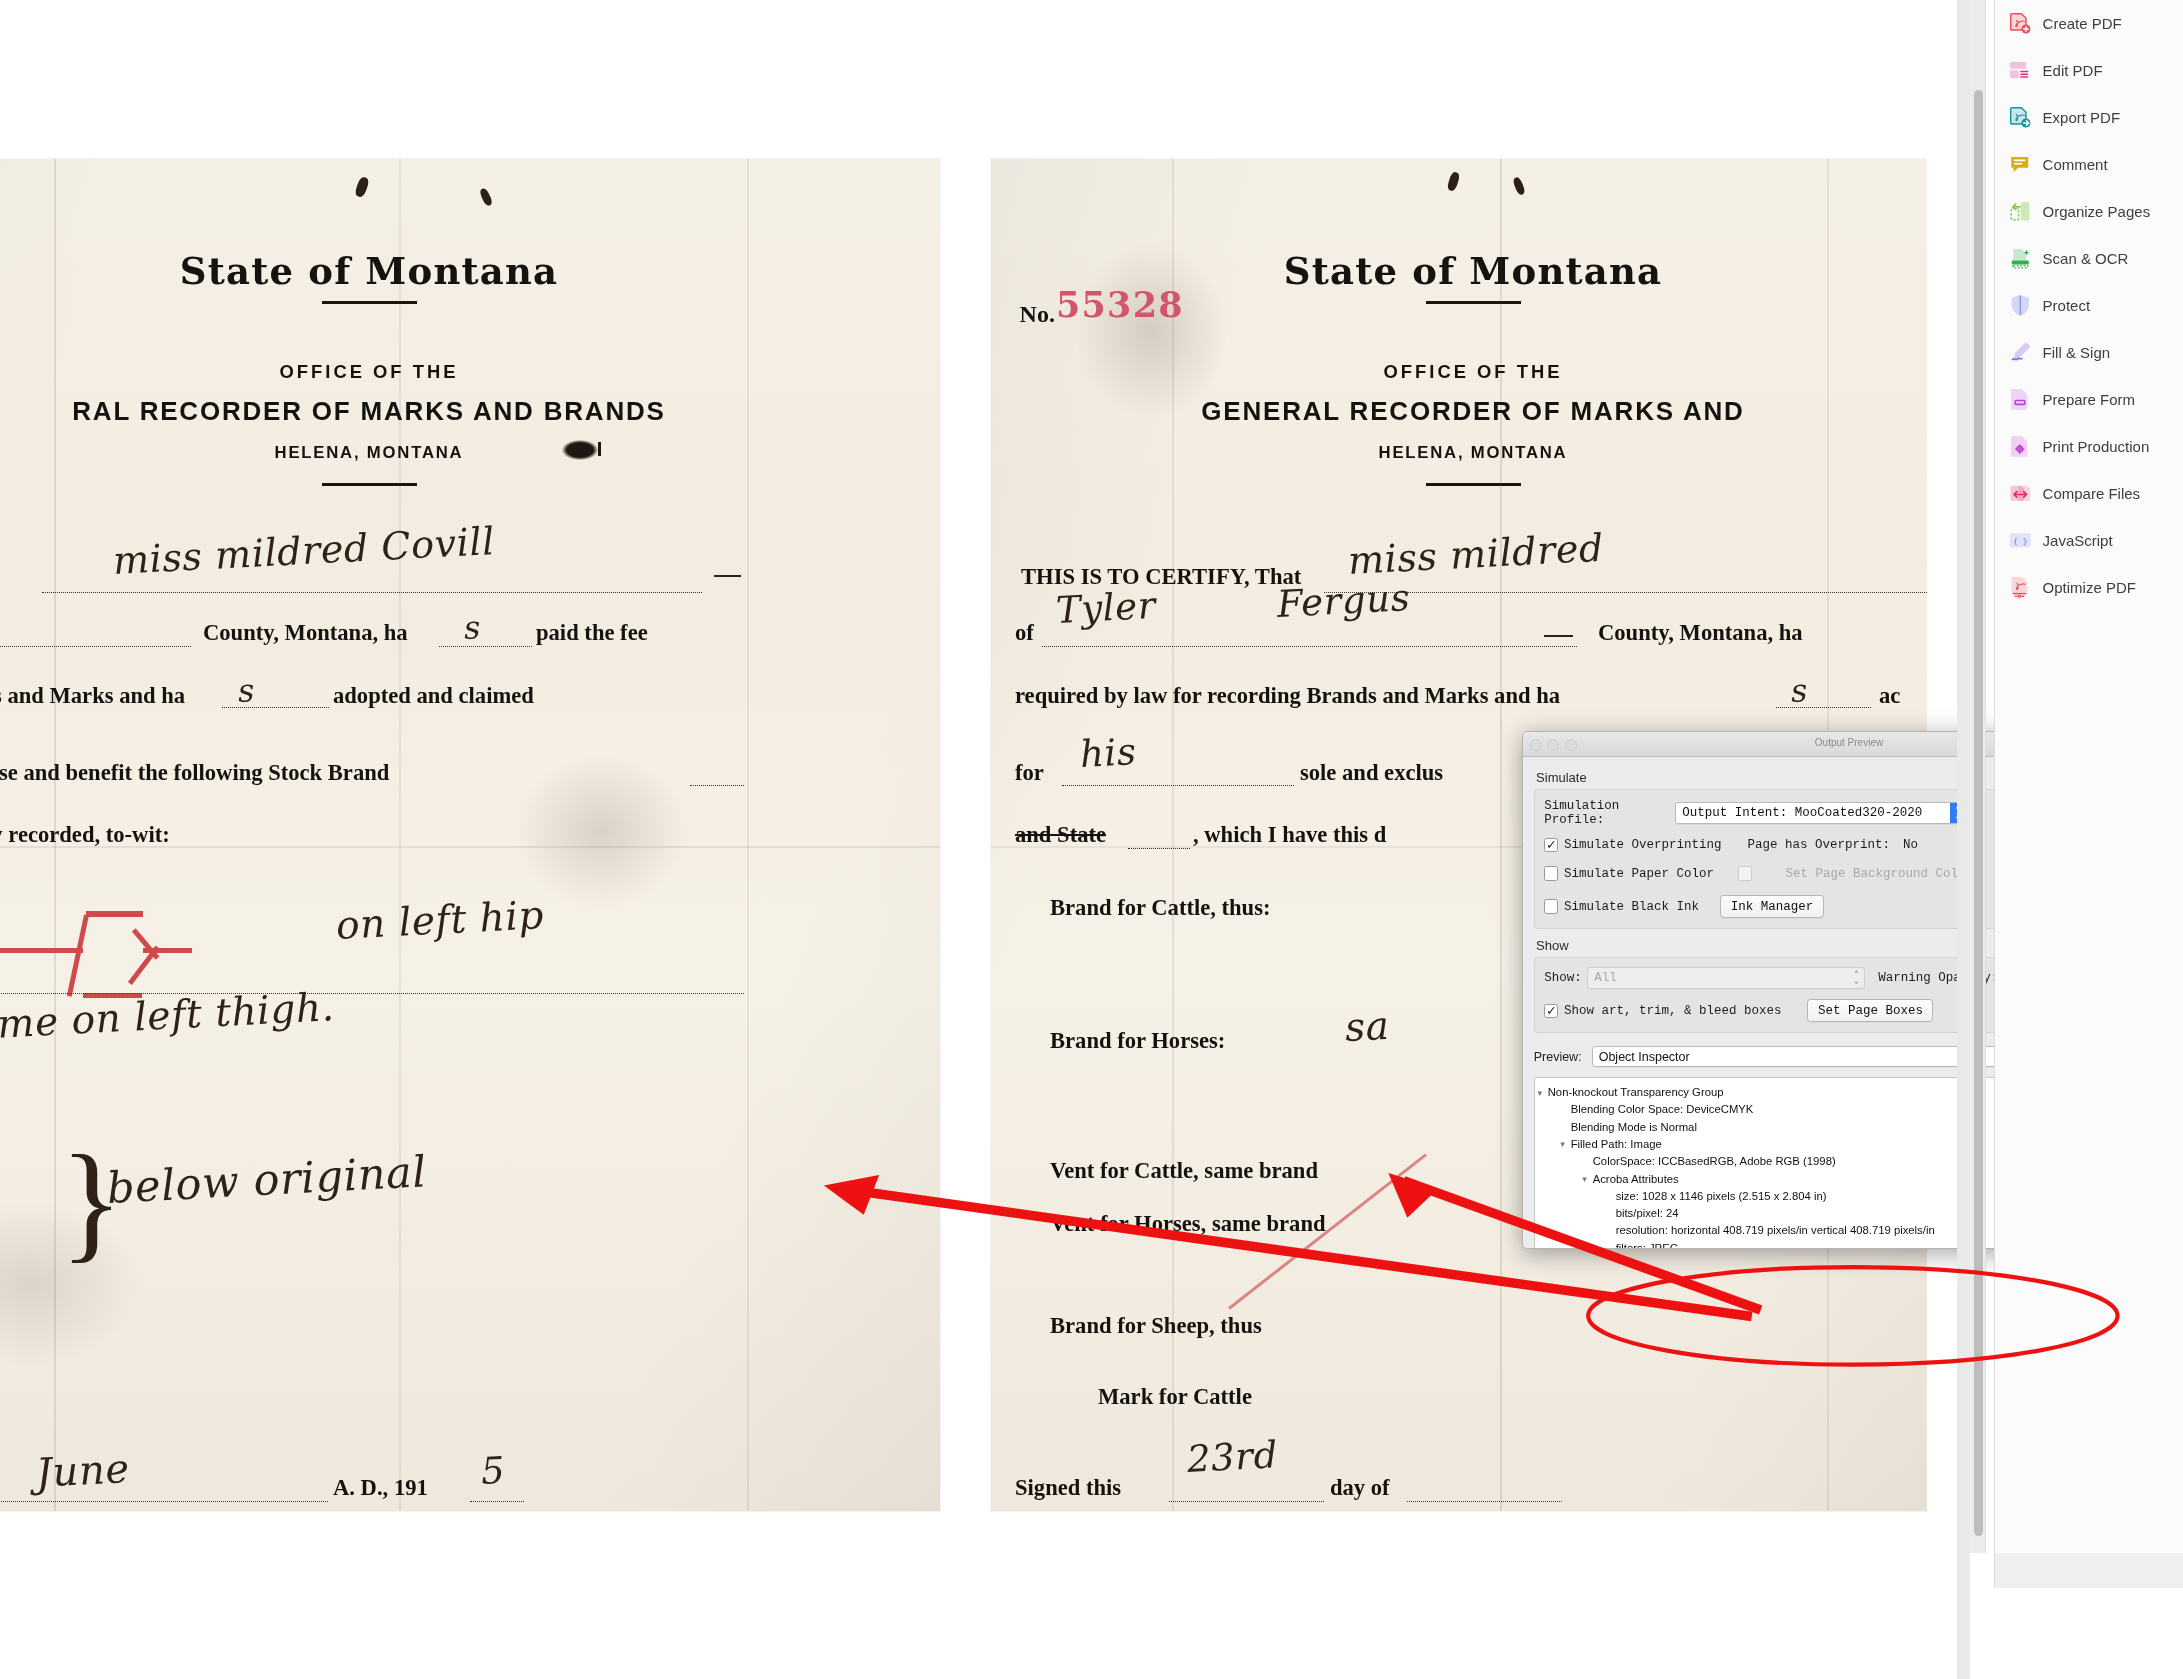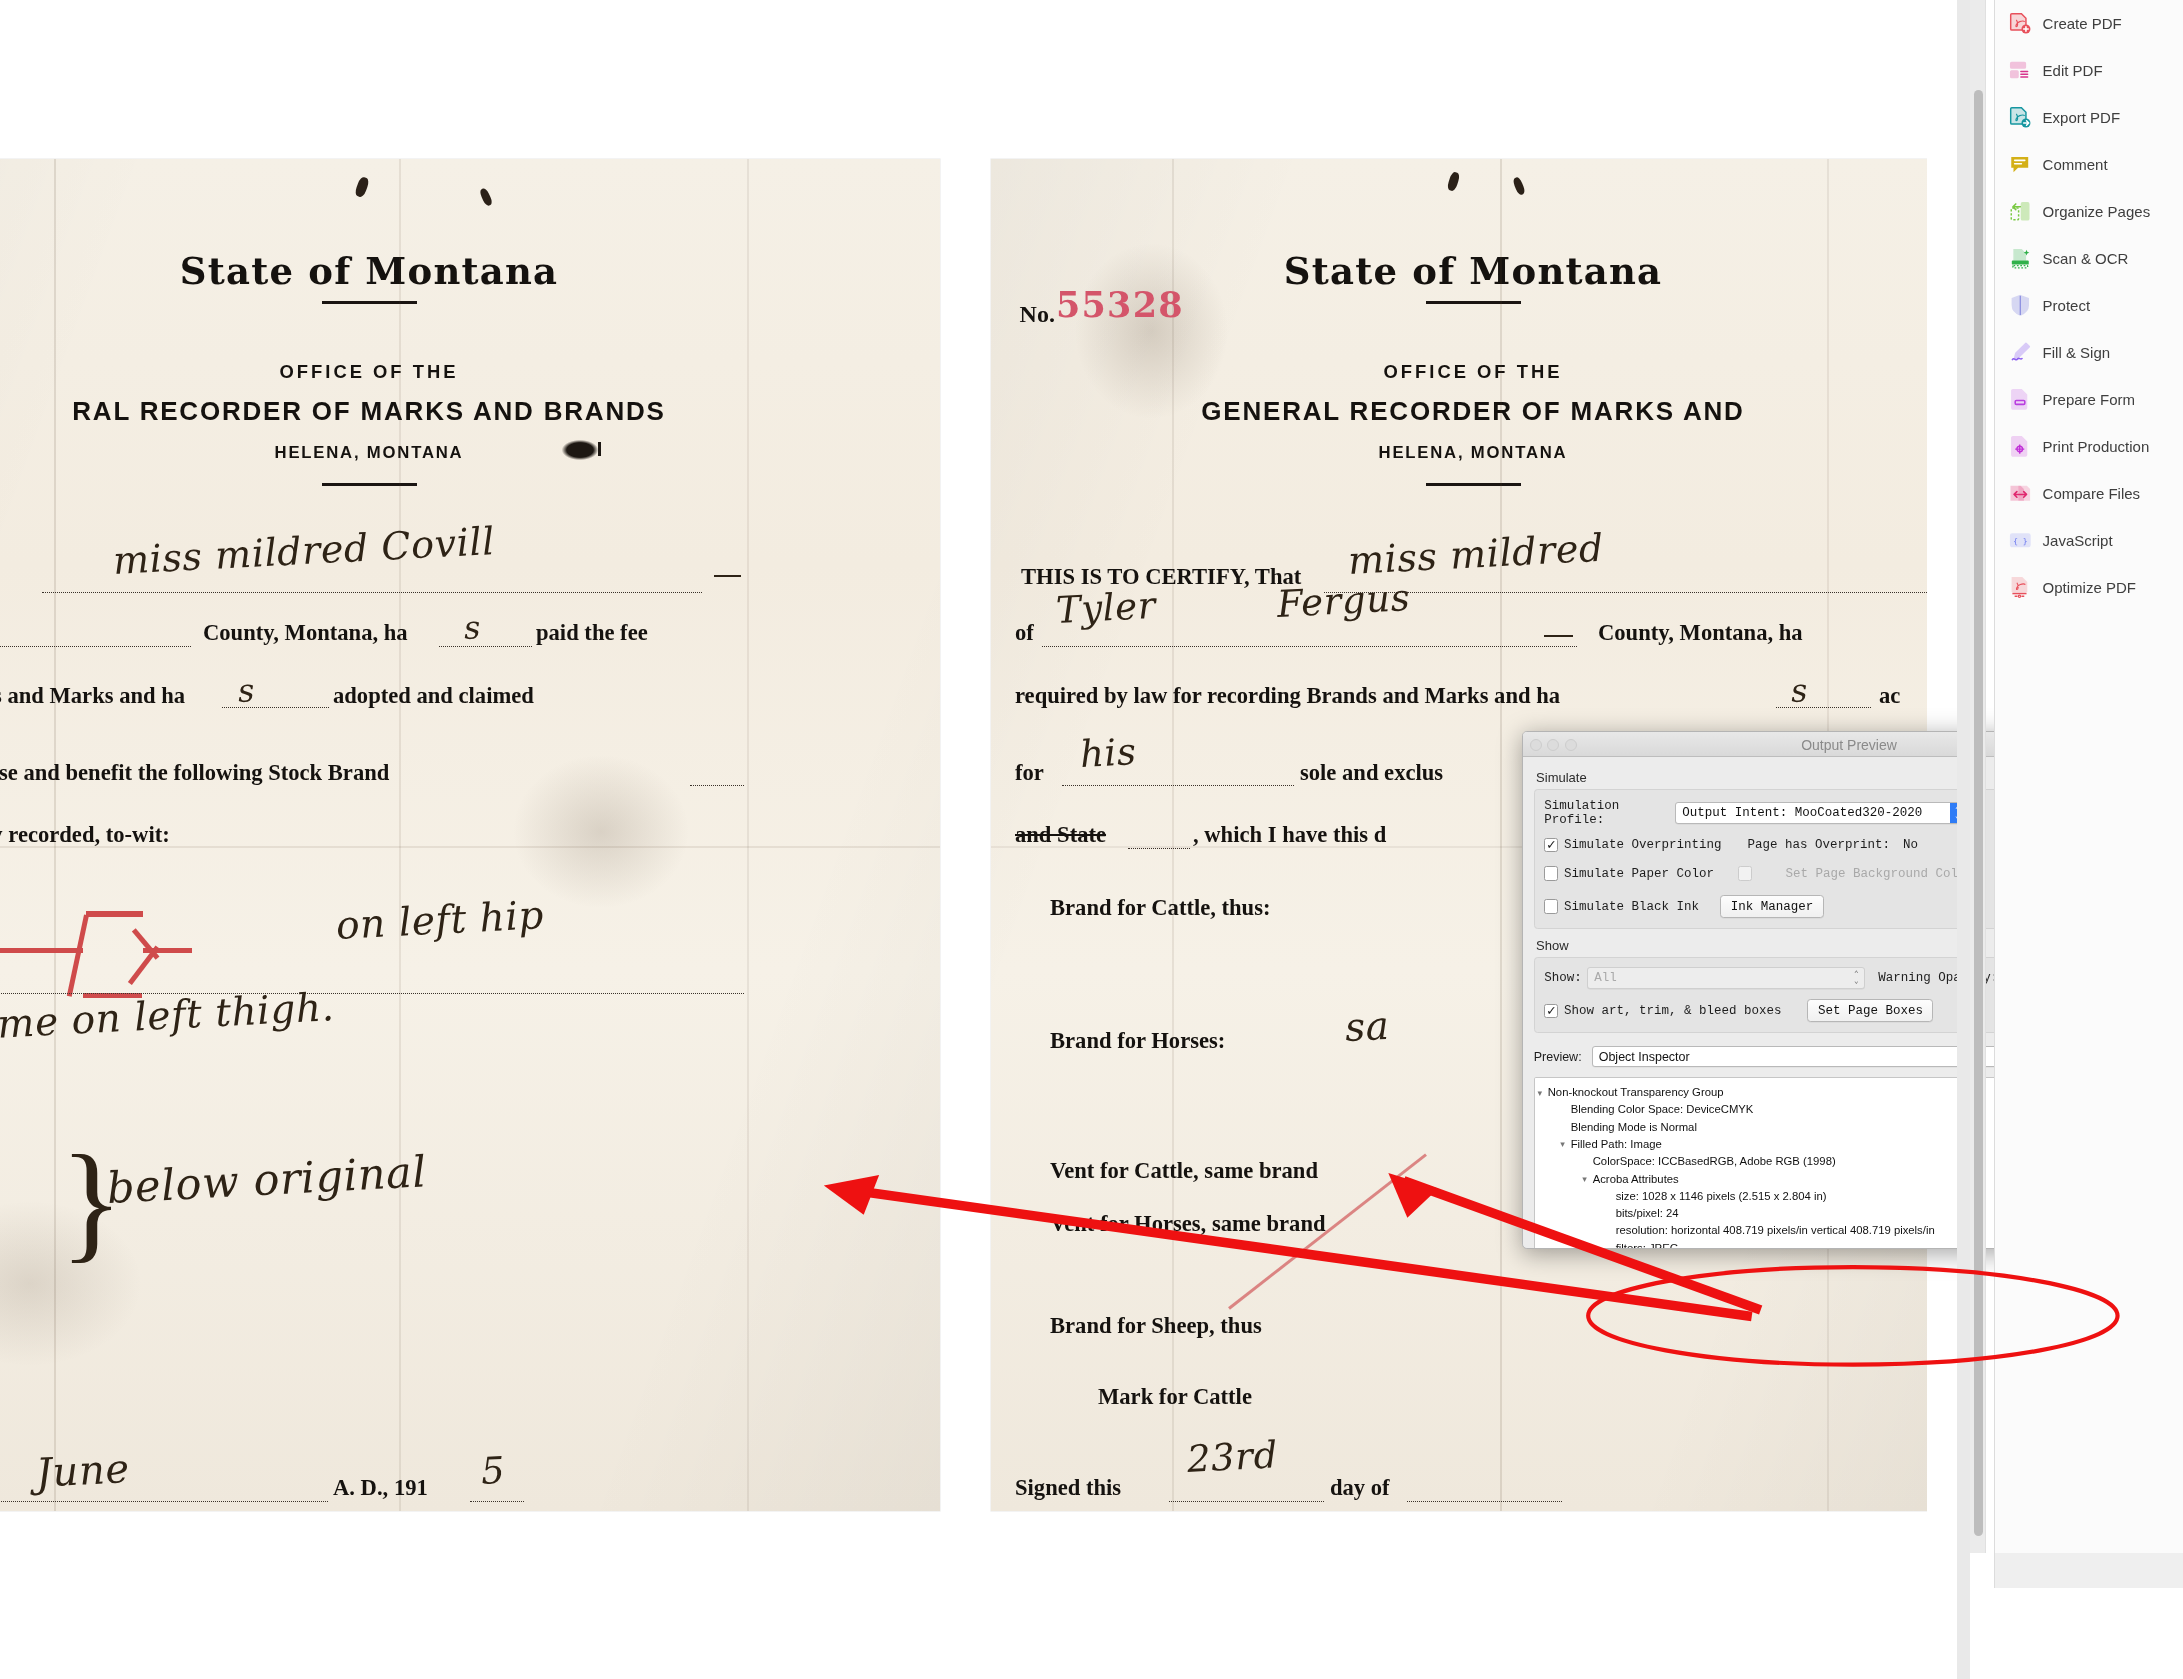--- a/index.html
+++ b/index.html
@@ -81,21 +81,21 @@
     box-shadow: 0 4.8px 24px rgba(0,0,0,0.35);
     border: 0.6px solid #b4b4b4;
     overflow: hidden;
   }
   .op-titlebar {
     height: 25px; background: linear-gradient(to bottom,#e8e8e8,#d9d9d9);
     border-bottom: 0.6px solid #bdbdbd; position: relative;
   }
   .op-title {
     position:absolute; left:0; right:0; top:5.4px; text-align:center;
-    font-size: 14px; color: #8a8a8a;
+    font-size: 10px; color: #8a8a8a;
   }
   .tl-dots { position:absolute; left:7.1px; top:6.5px; display:flex; gap:5.4px; }
   .tl-dot { width:12px; height:12px; border-radius:50%; background:#dcdcdc; border:0.6px solid #cdcdcd; }
   .op-body { padding: 8.3px 10.7px 0 10.7px; position: relative; }
   .grp-label { font-size: 13px; color:#2b2b2b; margin: 4.8px 0 3.6px 2.4px; }
   .grp-box { background:#e4e4e4; border:0.6px solid #d3d3d3; border-radius:3.6px; padding: 9.5px 9.5px; font-family: Liberation Mono, monospace; }
   .row { display:flex; align-items:center; margin-bottom: 10.7px; }
   .row:last-child { margin-bottom: 0; }
   .lbl { font-size: 12.5px; color:#1d1d1d; }
   .lbl.dim { color:#a9a9a9;margin-left:28px; }

